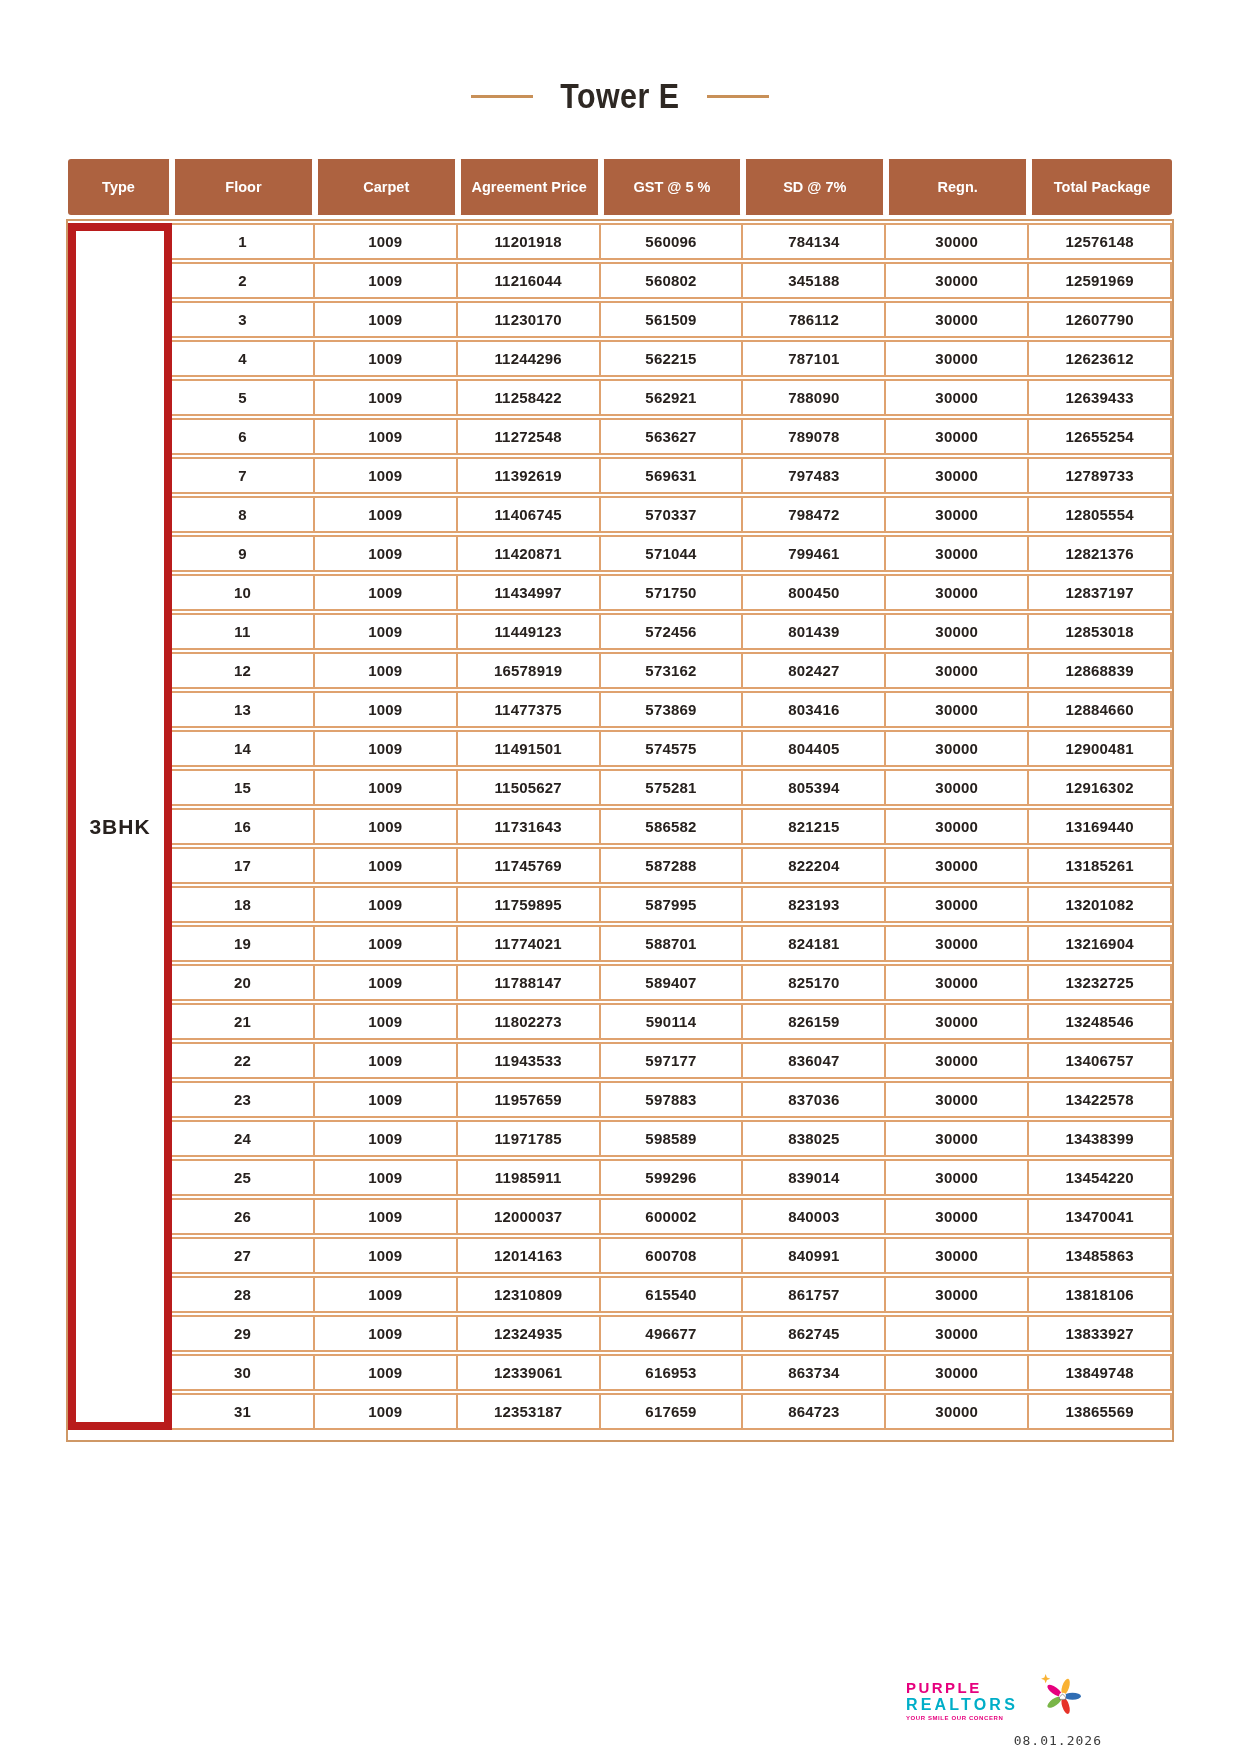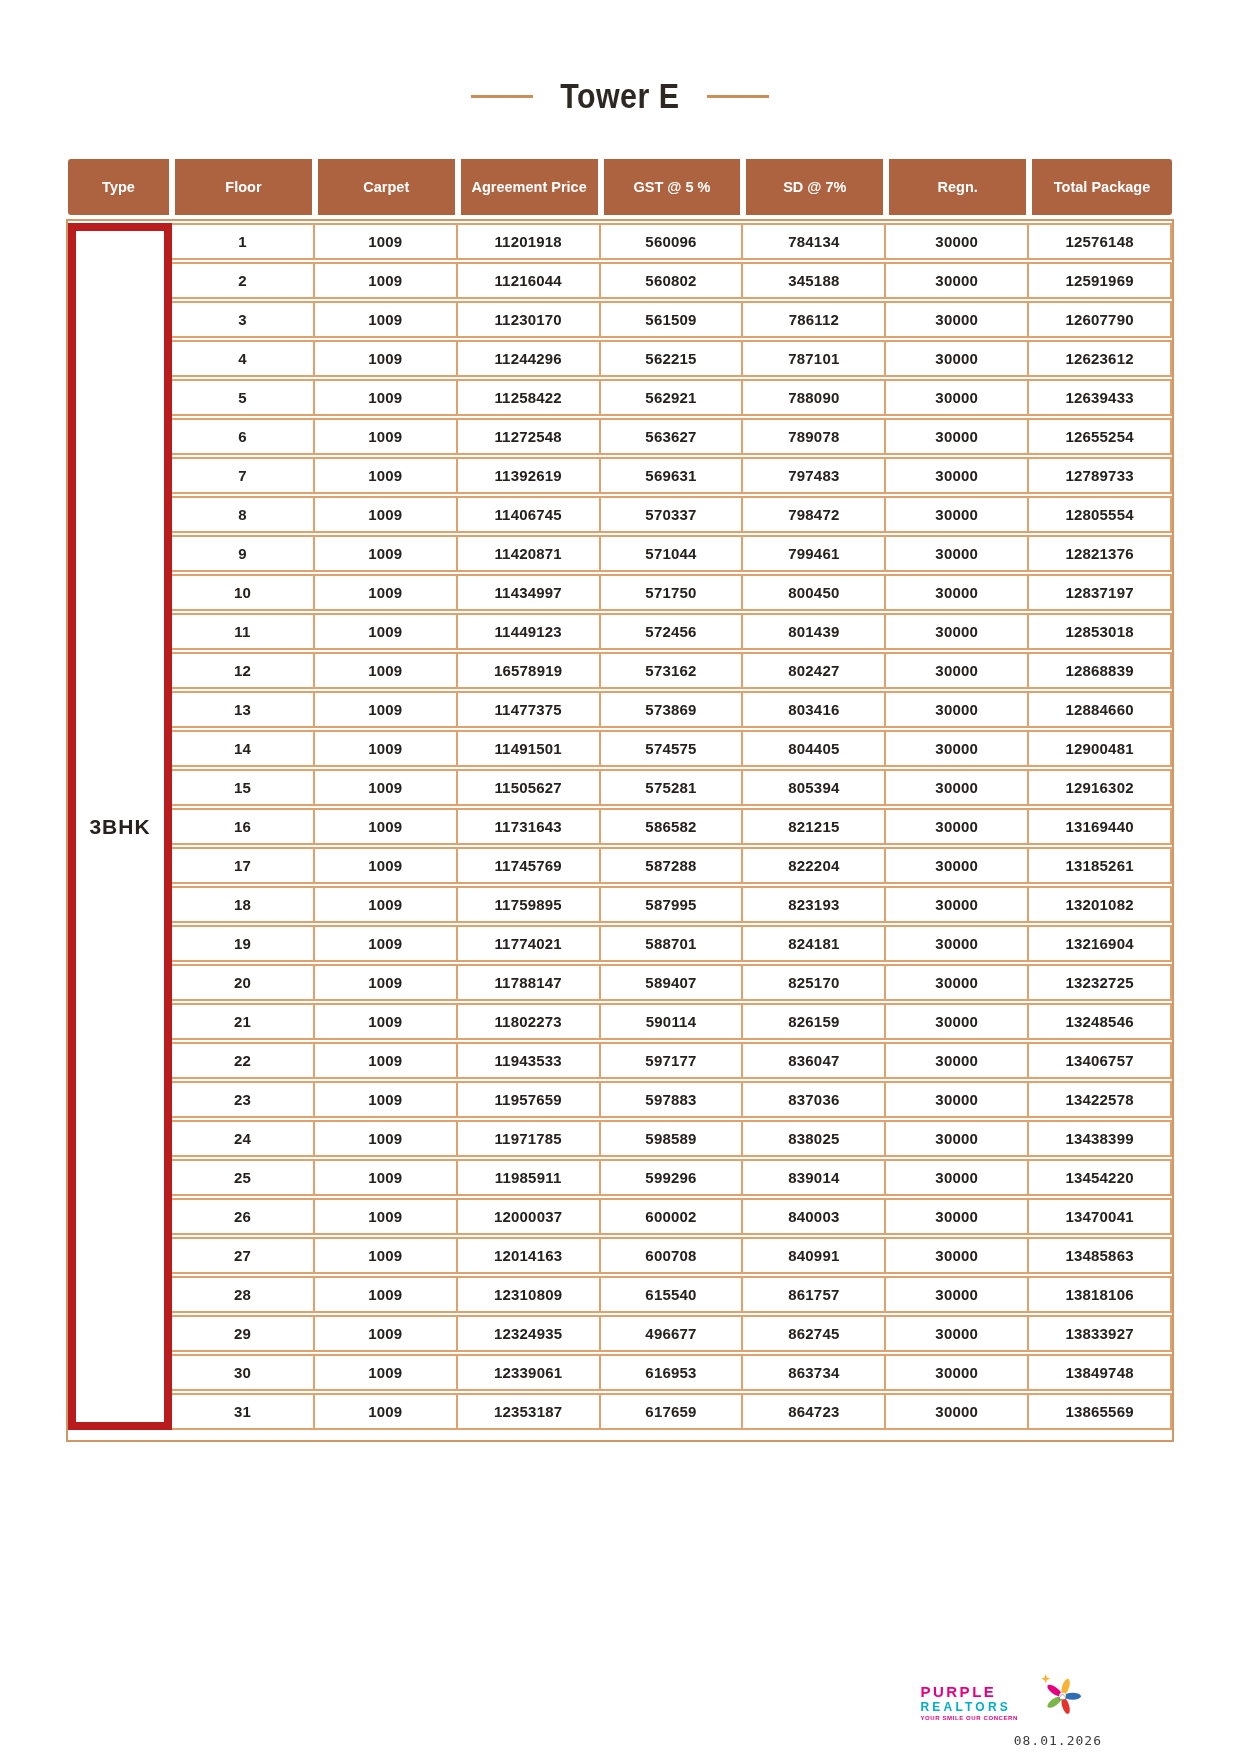--- a/index.html
+++ b/index.html
@@ -74,21 +74,21 @@
   
   .footer{
     position:absolute;right:138px;bottom:6px;
     display:flex;flex-direction:column;align-items:flex-end;
   }
   .brand{
     display:flex;align-items:flex-end;gap:20px;margin-right:18px;
   }
   .brand-text{display:flex;flex-direction:column;align-items:flex-start;line-height:1;}
   .logo-word1{font-size:15px;font-weight:800;color:#e6007e;letter-spacing:2.5px;}
-  .logo-word2{font-size:12px;font-weight:800;color:#00aec8;letter-spacing:3.2px;margin-top:2px;}
+  .logo-word2{font-size:16px;font-weight:800;color:#00aec8;letter-spacing:3.2px;margin-top:2px;}
   .logo-tagline{font-size:6px;font-weight:700;color:#e6007e;letter-spacing:.6px;margin-top:2px;}
   .date-stamp{
     font-family:"DejaVu Sans Mono",monospace;
     font-size:13px;color:#3c3c3c;letter-spacing:1px;margin-top:12px;
   }
 </style>
 </head>
 <body>
 
 <div class="page">

